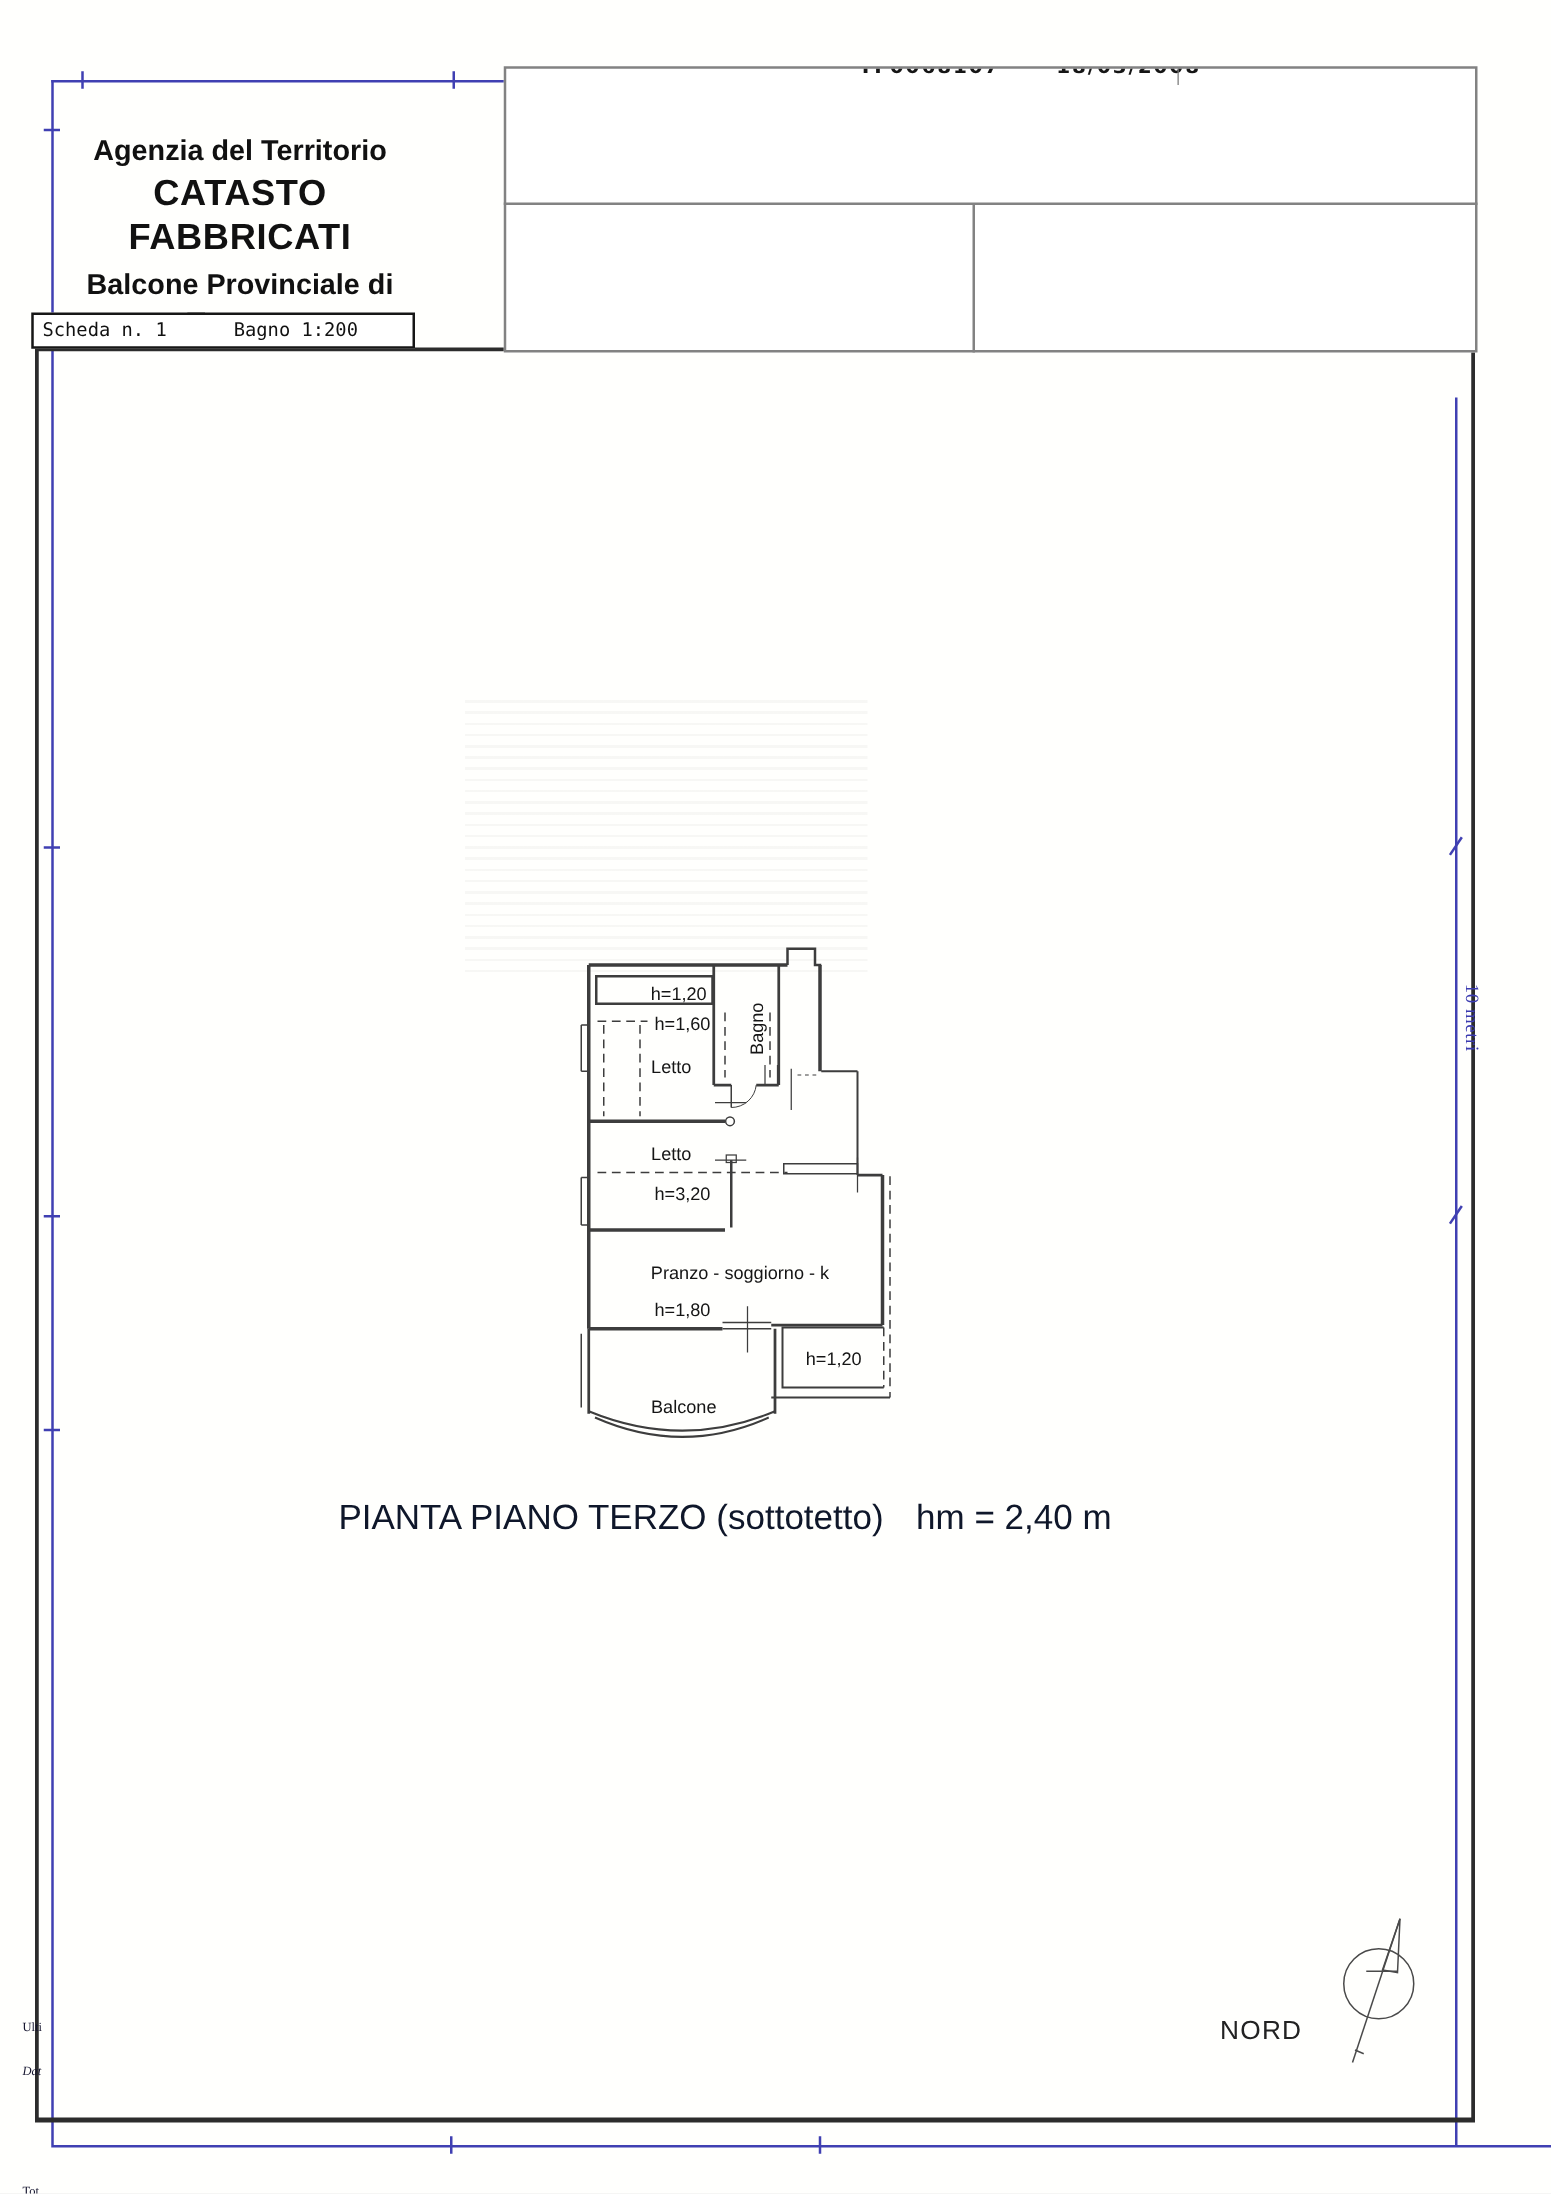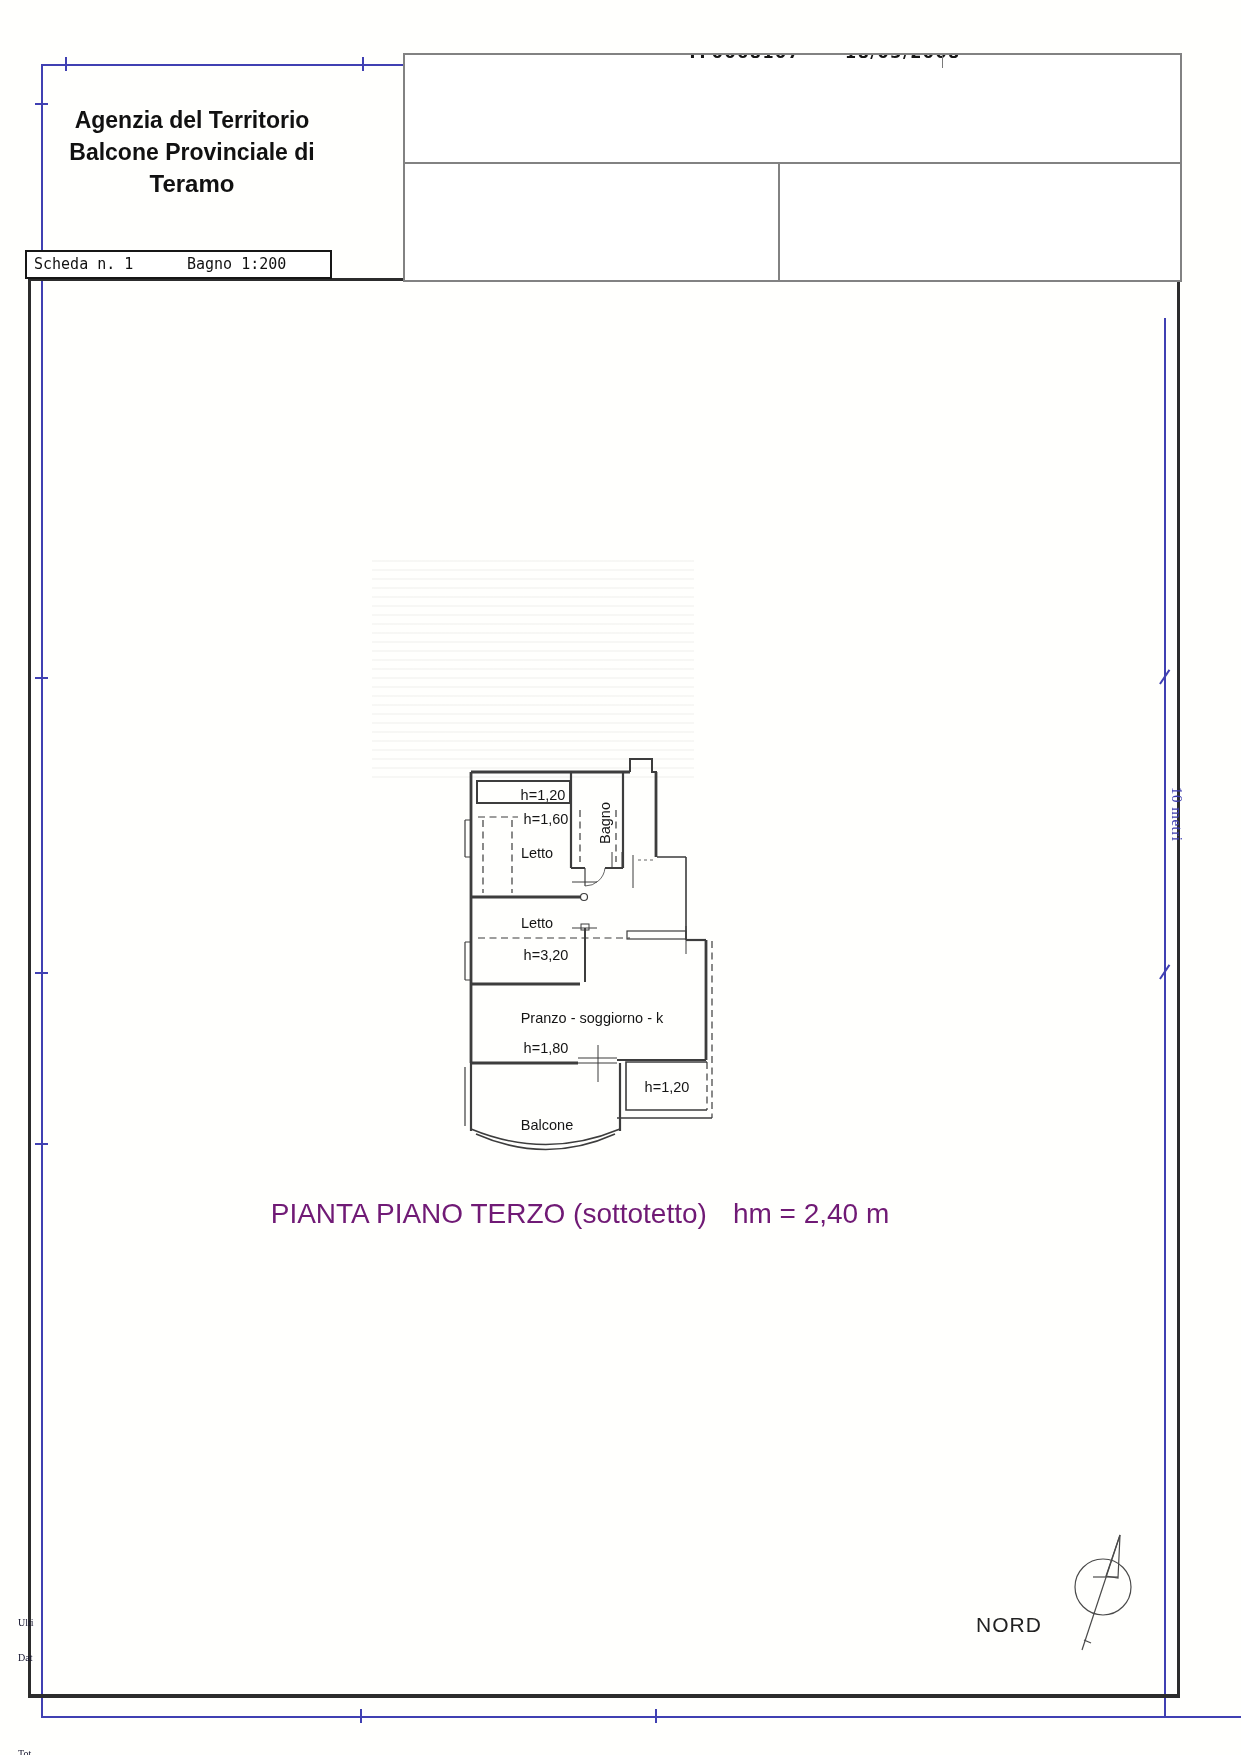--- a/index.html
+++ b/index.html
@@ -32,21 +32,21 @@
   
   .blue{background:#4040b2;}
   .bl-h{height:1.5px;} .bl-v{width:1.5px;}
   .tickv{width:1.5px;height:14px;background:#4040b2;}
   .tickh{width:13px;height:1.5px;background:#4040b2;}
   .tickd{width:17px;height:1.5px;background:#4040b2;transform:rotate(-56deg);}
   
   .metri{left:1168px;top:787px;height:76px;writing-mode:vertical-rl;
          font-family:"Liberation Serif",serif;font-size:15px;color:#3b3bb0;z-index:4;letter-spacing:.5px;}
   
-  .caption{left:265px;top:1198px;width:630px;text-align:center;font-size:28px;color:#701a75;z-index:3;white-space:nowrap;}
+  .caption{left:265px;top:1198px;width:630px;text-align:center;font-size:28px;color:#0f172a;z-index:3;white-space:nowrap;}
   .caption .hm{margin-left:26px;}
   
   .nord{left:976px;top:1613px;font-size:21px;letter-spacing:1px;color:#222;z-index:3;}
   
   .frag{left:18px;font-family:"Liberation Serif",serif;font-size:10px;color:#14142e;z-index:4;}
   
   .noise{left:372px;top:560px;width:322px;height:218px;
     background:repeating-linear-gradient(180deg, rgba(110,110,100,0.055) 0 2px, rgba(0,0,0,0) 2px 9px);z-index:1;}
   svg text{font-family:"Liberation Sans",sans-serif;fill:#151515;}
 </style>
@@ -69,20 +69,21 @@
   <div class="abs tickh" style="left:35px;top:1143px;"></div>
   <div class="abs tickv" style="left:360px;top:1709px;"></div>
   <div class="abs tickv" style="left:655px;top:1709px;"></div>
   <div class="abs tickd" style="left:1156px;top:676px;"></div>
   <div class="abs tickd" style="left:1156px;top:971px;"></div>
 
   <div class="abs mainborder"></div>
 
   <div class="abs hdr">
     <div class="l1">Agenzia del Territorio</div>
+    <div class="l2">CATASTO FABBRICATI</div>
     <div class="l3">Balcone Provinciale di</div>
     <div class="l4">Teramo</div>
   </div>
 
   <div class="abs scheda">
     <span class="s1">Scheda n. 1</span>
     <span class="s2">Bagno 1:200</span>
   </div>
 
   <div class="abs stampbox">
@@ -180,16 +181,16 @@
     <g stroke="#4a4a4a" fill="none" stroke-width="1.2">
       <circle cx="48" cy="72" r="28"></circle>
       <path d="M27,135 L65,20"></path>
       <path d="M65,20 L51,61 L63,63 Z"></path>
       <path d="M38,62 H63"></path>
       <path d="M29,125 L36,128"></path>
     </g>
   </svg>
 
   <div class="abs frag" style="top:1617px;">Ulti</div>
-  <div class="abs frag" style="top:1652px;">Dat</div>
+  <div class="abs frag" style="top:1652px;font-style:italic;">Dat</div>
   <div class="abs frag" style="top:1748px;">Tot</div>
 
 </div>
 
 </body></html>

